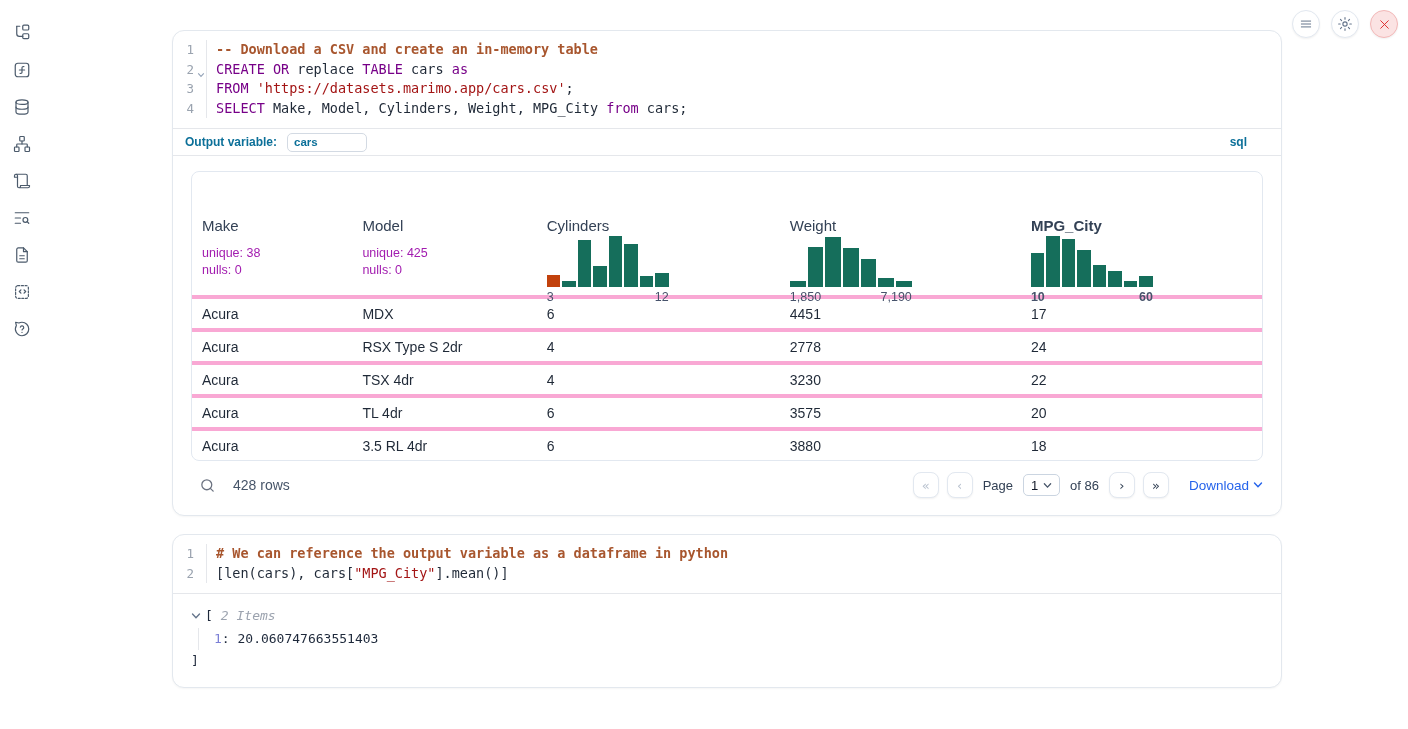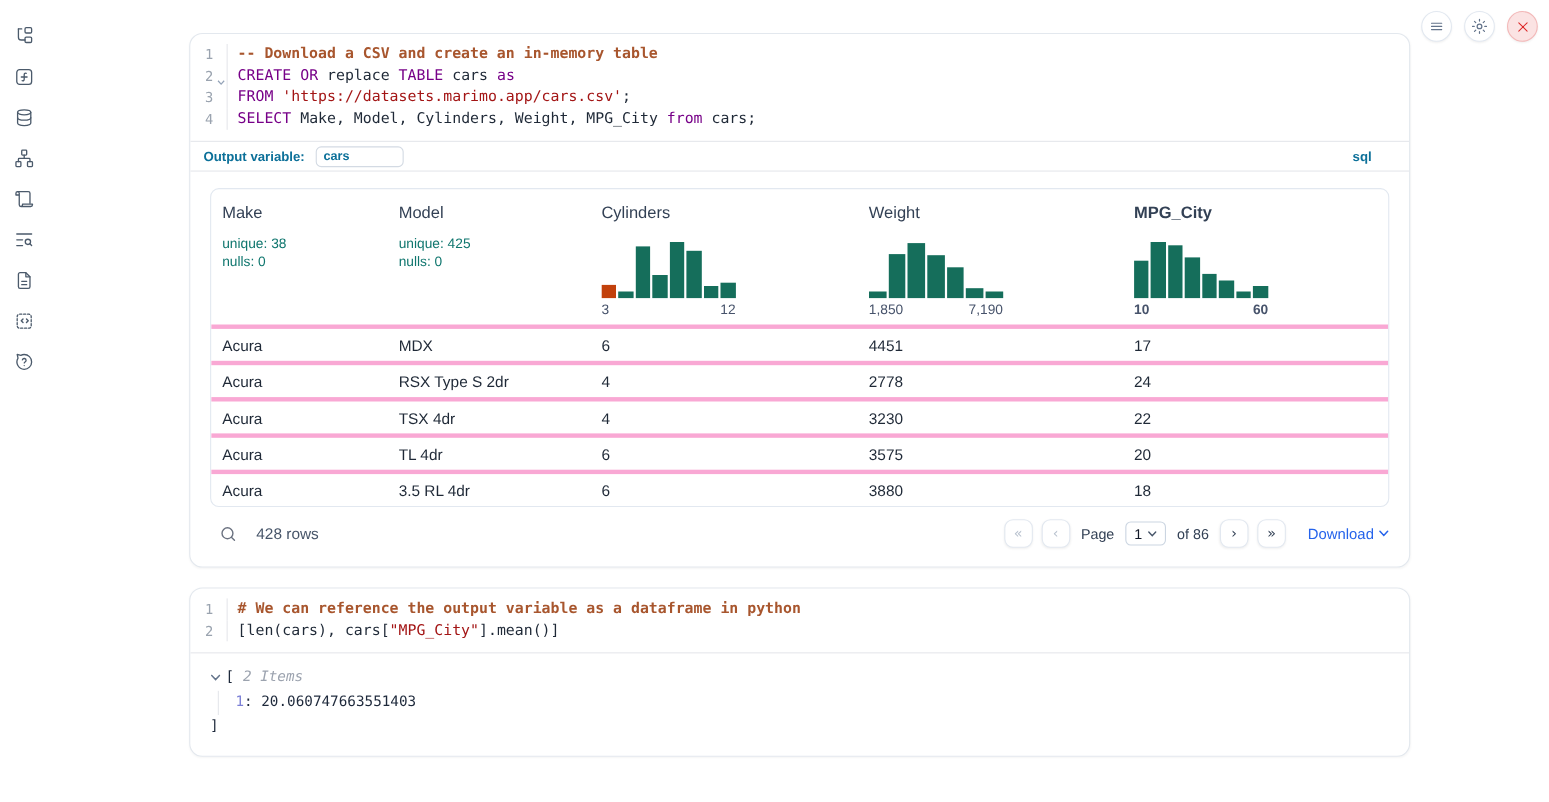--- a/index.html
+++ b/index.html
@@ -50,22 +50,22 @@
   .outvar-input { margin-left:10px; width:80px; height:19px; border:1px solid #d3dae3;
     border-radius:5px; padding:0 6px; font-size:11.5px; font-weight:bold; color:#0c7099;
     font-family:"Liberation Sans", sans-serif; outline:none; }
   .lang-badge { margin-left:auto; font-size:12px; font-weight:bold; color:#0c7099; cursor:pointer; }
 
   
   .output-section { padding:15px 18px 10px 18px; }
   .data-table-box { border:1px solid #e2e8f0; border-radius:8px; overflow:hidden; }
   .thead { display:flex; height:123px; }
   .hcell { display:flex; flex-direction:column; padding:13px 6px 7px 10px; cursor:pointer; }
-  .col-name { font-size:15px; color:#334155; }
-  .stats { margin-top:11px; font-size:12.5px; color:#0f766e; line-height:17px; }
+  .col-name { font-size:15px; color:#334155;margin-top:32px; }
+  .stats { margin-top:11px; font-size:12.5px; color:#a21caf; line-height:17px; }
   .hist-wrap { margin-top:auto; width:122px; }
   .hist { height:53px; display:flex; align-items:flex-end; gap:2px; }
   .bar { flex:1; }
   .hist-labels { display:flex; justify-content:space-between; font-size:12.5px; color:#47536b;
     margin-top:3px; }
   .trow { display:flex; height:33px; border-top:4px solid #f9a8d4; align-items:center; }
   .tcell { font-size:14px; color:#1f2937; padding-left:10px; overflow:hidden; white-space:nowrap; }
 
   
   .table-footer { display:flex; align-items:center; height:40px; margin-top:4px; }

